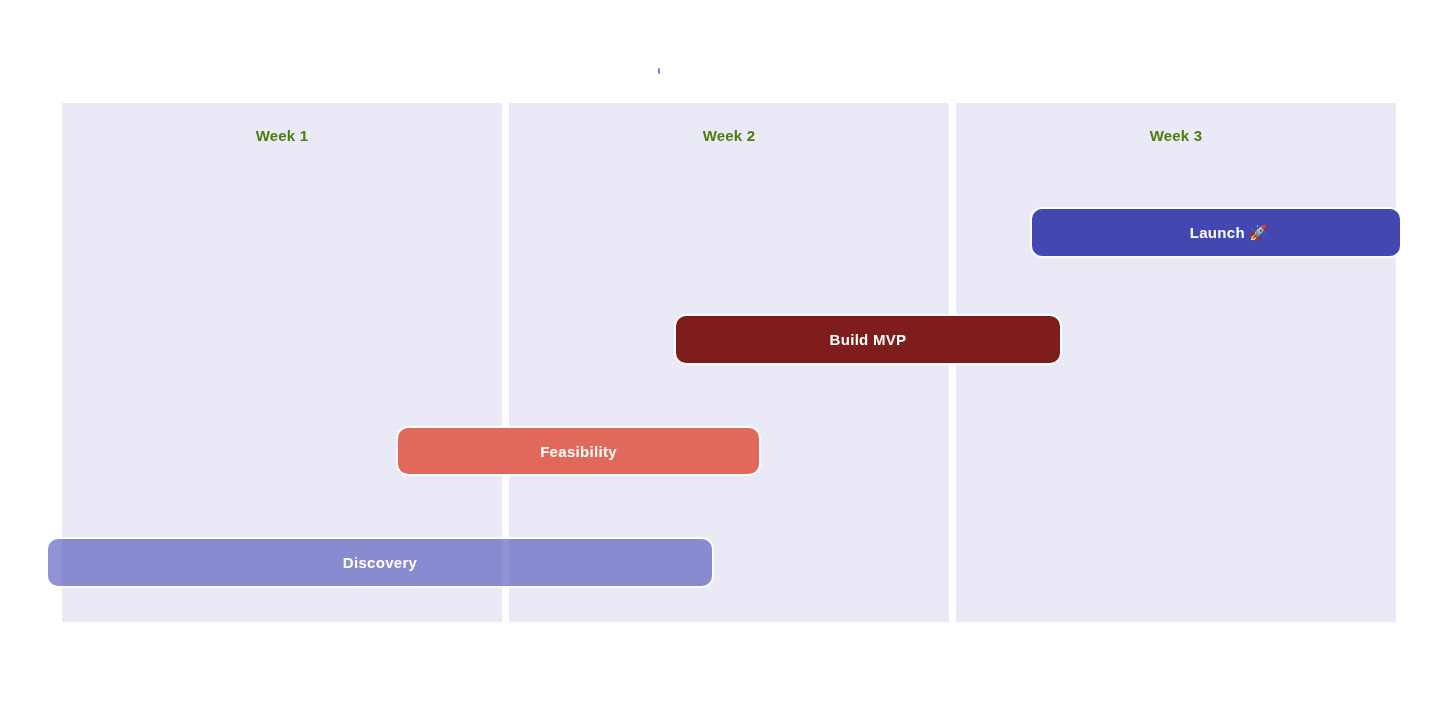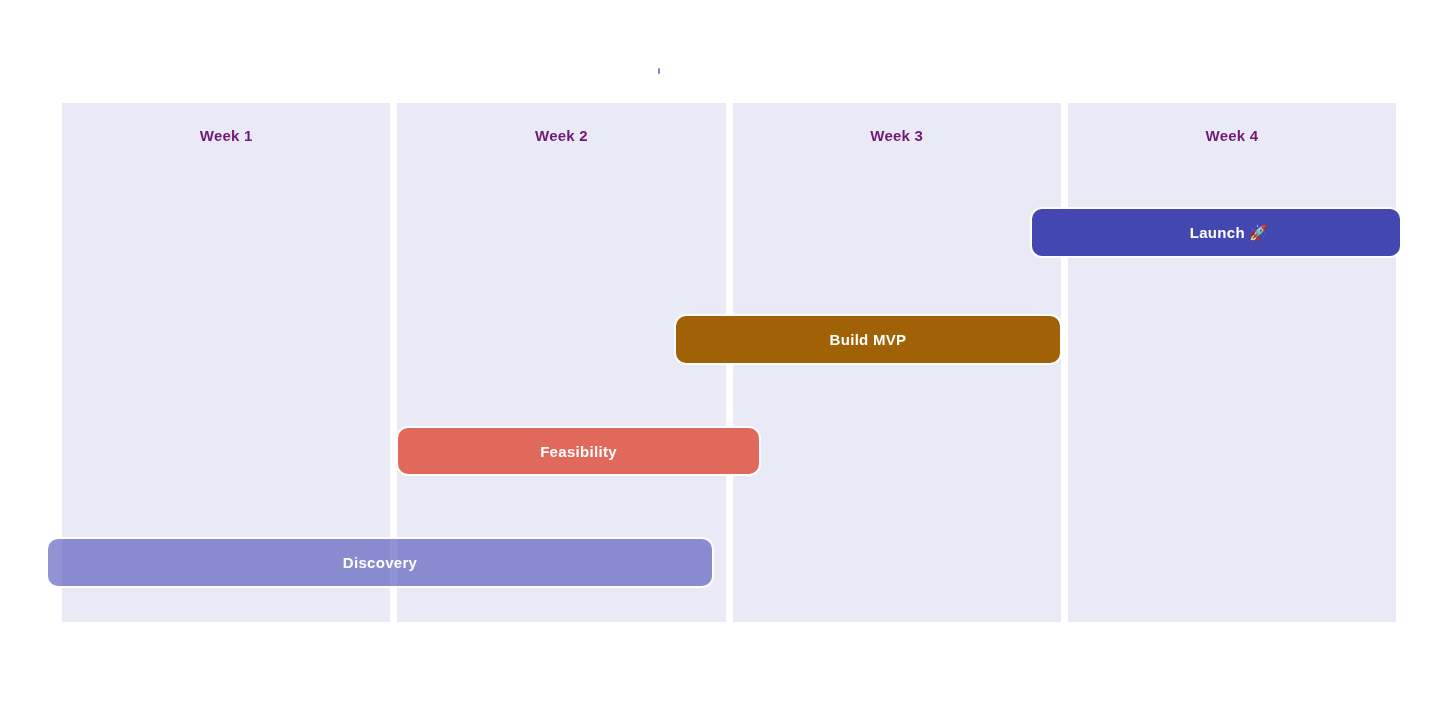--- a/index.html
+++ b/index.html
@@ -37,21 +37,21 @@
     flex: 1 1 0;
     background: #e9eaf6;
     position: relative;
   }
   .lane-header {
     width: 100%;
     padding-top: 24px;
     text-align: center;
     font-size: 15px;
     font-weight: 700;
-    color: #701a75;
+    color: #4d7c0f;
     letter-spacing: 0.2px;
   }
   
   .task-bar {
     position: absolute;
     height: 47px;
     border-radius: 10px;
     box-shadow: 0 0 0 2px rgba(255,255,255,0.9);
     display: flex;
     align-items: center;
@@ -77,30 +77,27 @@
   <div class="lanes">
     <div class="lane">
       <div class="lane-header">Week 1</div>
     </div>
     <div class="lane">
       <div class="lane-header">Week 2</div>
     </div>
     <div class="lane">
       <div class="lane-header">Week 3</div>
     </div>
-    <div class="lane">
-      <div class="lane-header">Week 4</div>
-    </div>
   </div>
 
   <div class="task-bar task-launch" style="background: rgb(67, 71, 176);">
     <span>Launch 🚀</span>
   </div>
 
-  <div class="task-bar task-build-mvp" style="background: #a16207; text-align: center;">
+  <div class="task-bar task-build-mvp" style="background: #7f1d1d; text-align: center;">
     <span>Build MVP</span>
   </div>
 
   <div class="task-bar task-feasibility" style="background: rgb(224, 105, 91);">
     <span>Feasibility</span>
   </div>
 
   <div class="task-bar task-discovery" style="background: rgba(77, 81, 186, 0.62);">
     <span>Discovery</span>
   </div>

